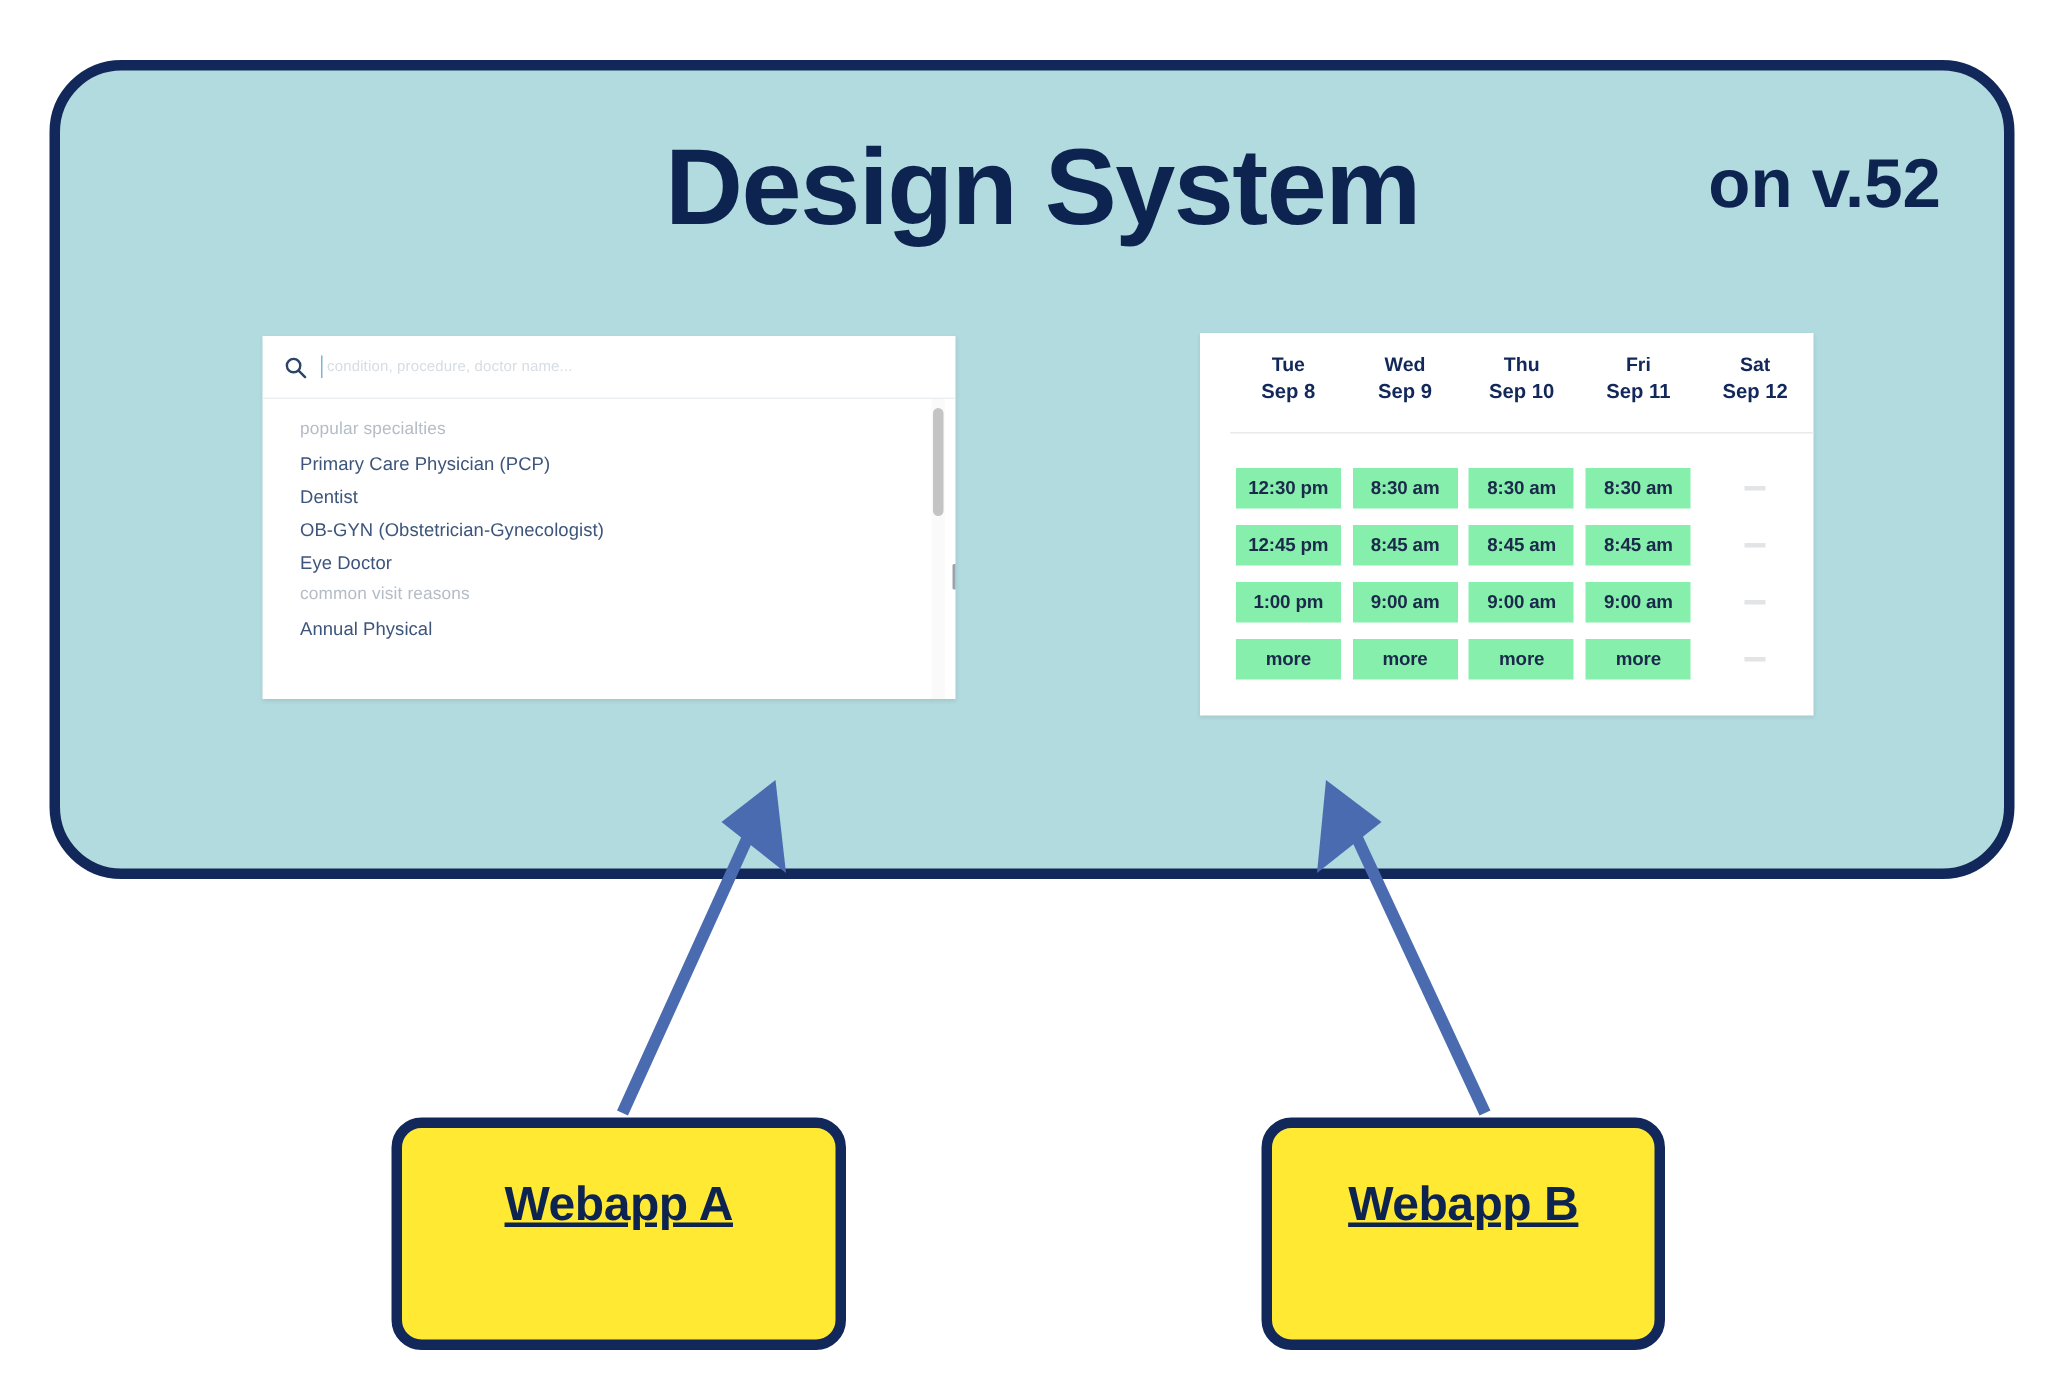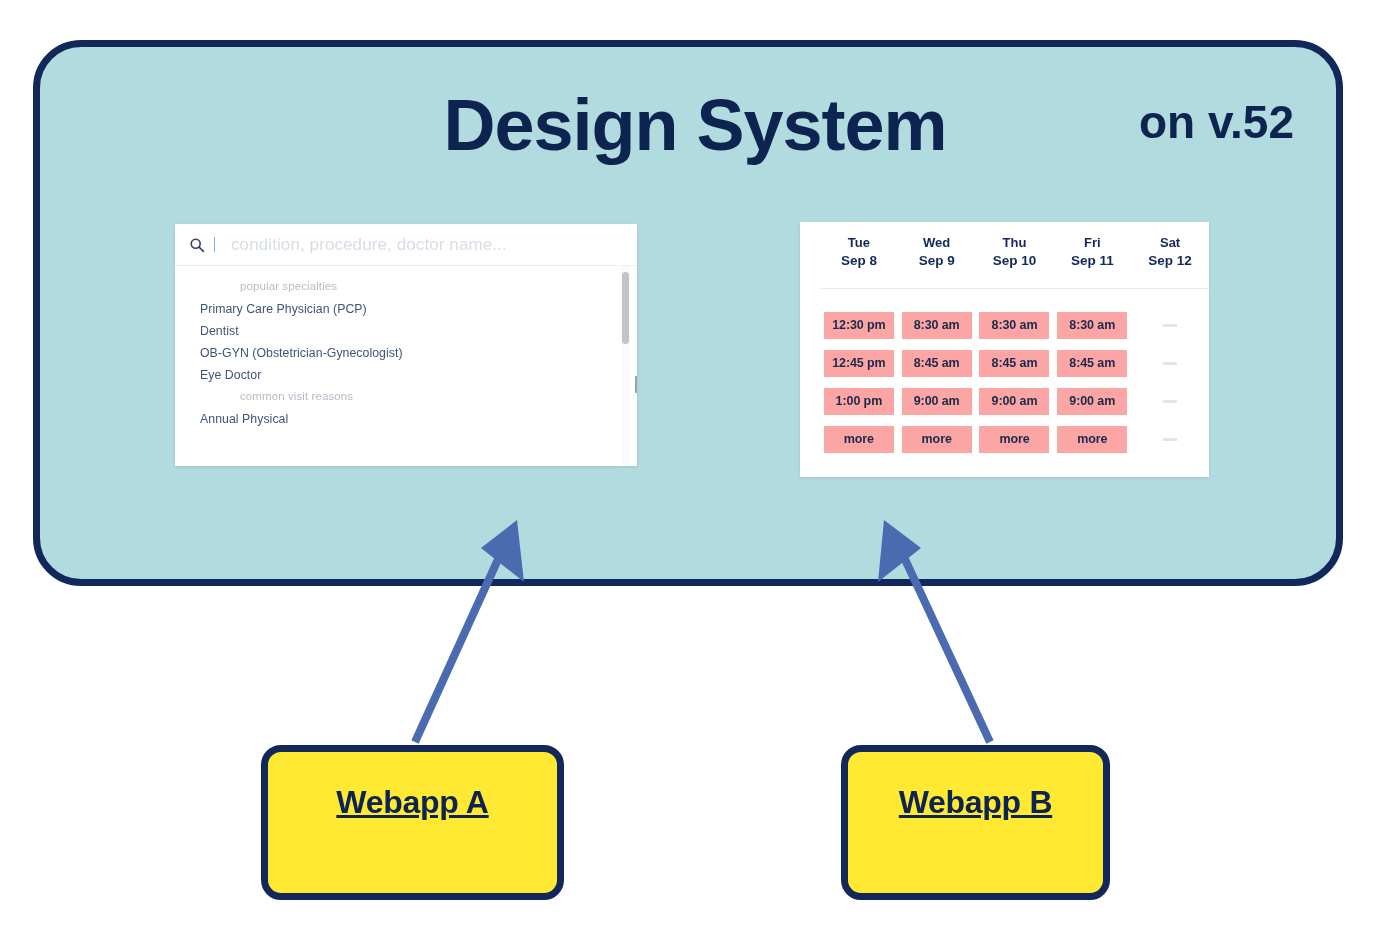--- a/index.html
+++ b/index.html
@@ -78,39 +78,37 @@
     margin-right: 9px;
   }
   #search-caret {
     width: 1px;
     height: 15px;
     background: #7fb3d5;
     margin-right: 3px;
     flex: 0 0 auto;
   }
   #search-placeholder {
-    font-size: 17px;
+    font-size: 10px;
     color: #d6dde3;
     white-space: nowrap;
     letter-spacing: 0.1px;
-    margin-left: 13px;
   }
 
   #search-list {
     position: relative;
     height: 200px;
     padding: 10px 0 0 0;
     box-sizing: border-box;
   }
   .sec-label {
     font-size: 11.5px;
     color: #b4bcc6;
     padding: 4px 0 6px 25px;
     letter-spacing: 0.1px;
-    margin-left: 40px;
   }
   .sec-item {
     font-size: 12.3px;
     color: #3d557a;
     padding: 4px 0 4px 25px;
     letter-spacing: 0.05px;
   }
 
   #scroll-track {
     position: absolute;
@@ -186,21 +184,21 @@
     display: flex;
     align-items: center;
     justify-content: center;
   }
   .slot {
     display: block;
     width: 70px;
     height: 27px;
     line-height: 27px;
     text-align: center;
-    background: #fca5a5;
+    background: #86efac;
     color: #1b2a4a;
     font-size: 12.5px;
     font-weight: 600;
     letter-spacing: -0.1px;
   }
   .slot-empty {
     display: block;
     width: 14px;
     height: 3px;
     background: #e2e4e6;

